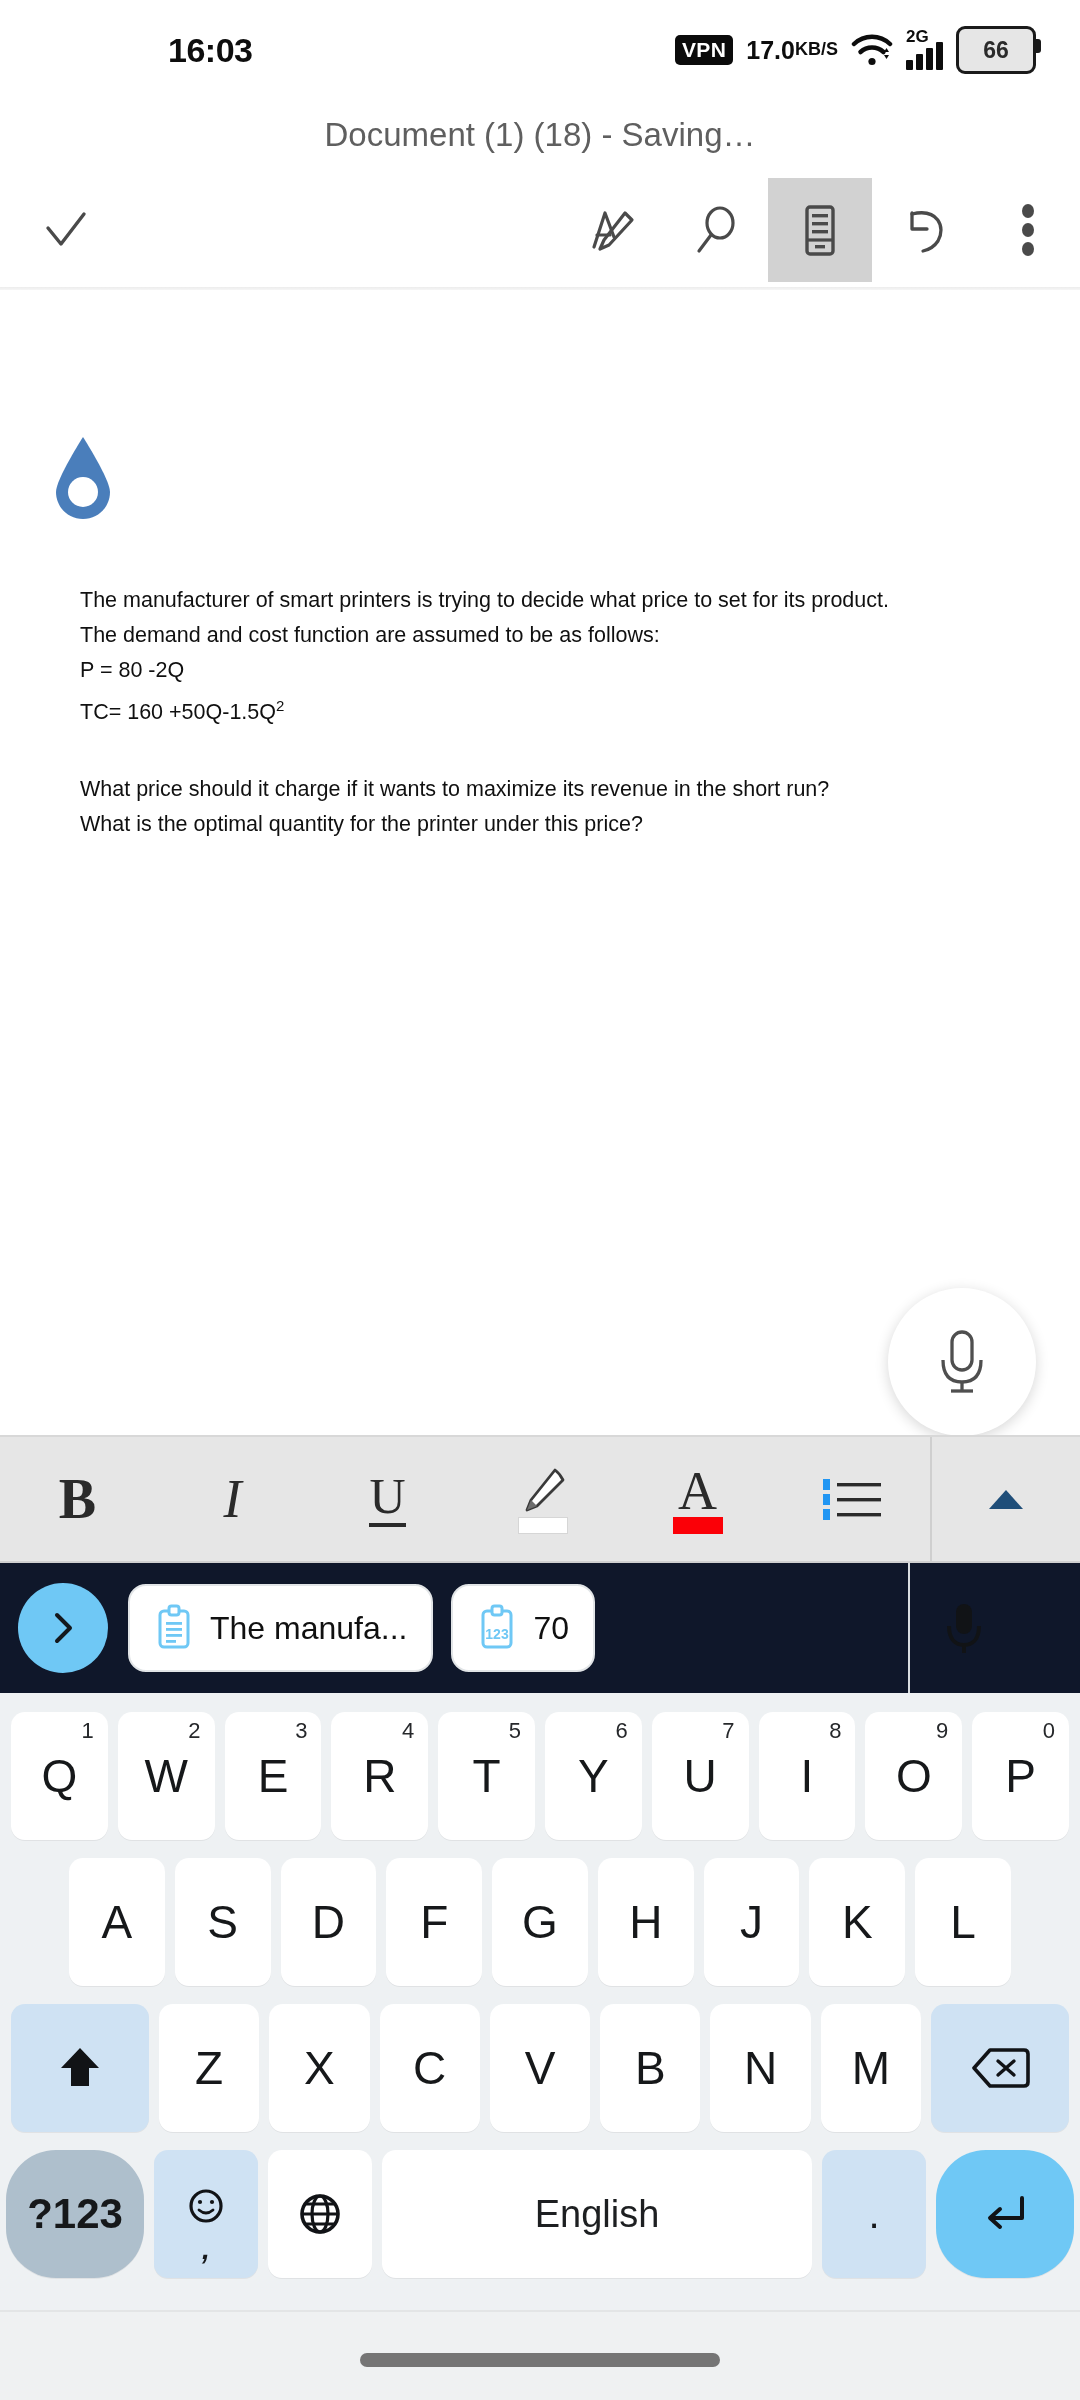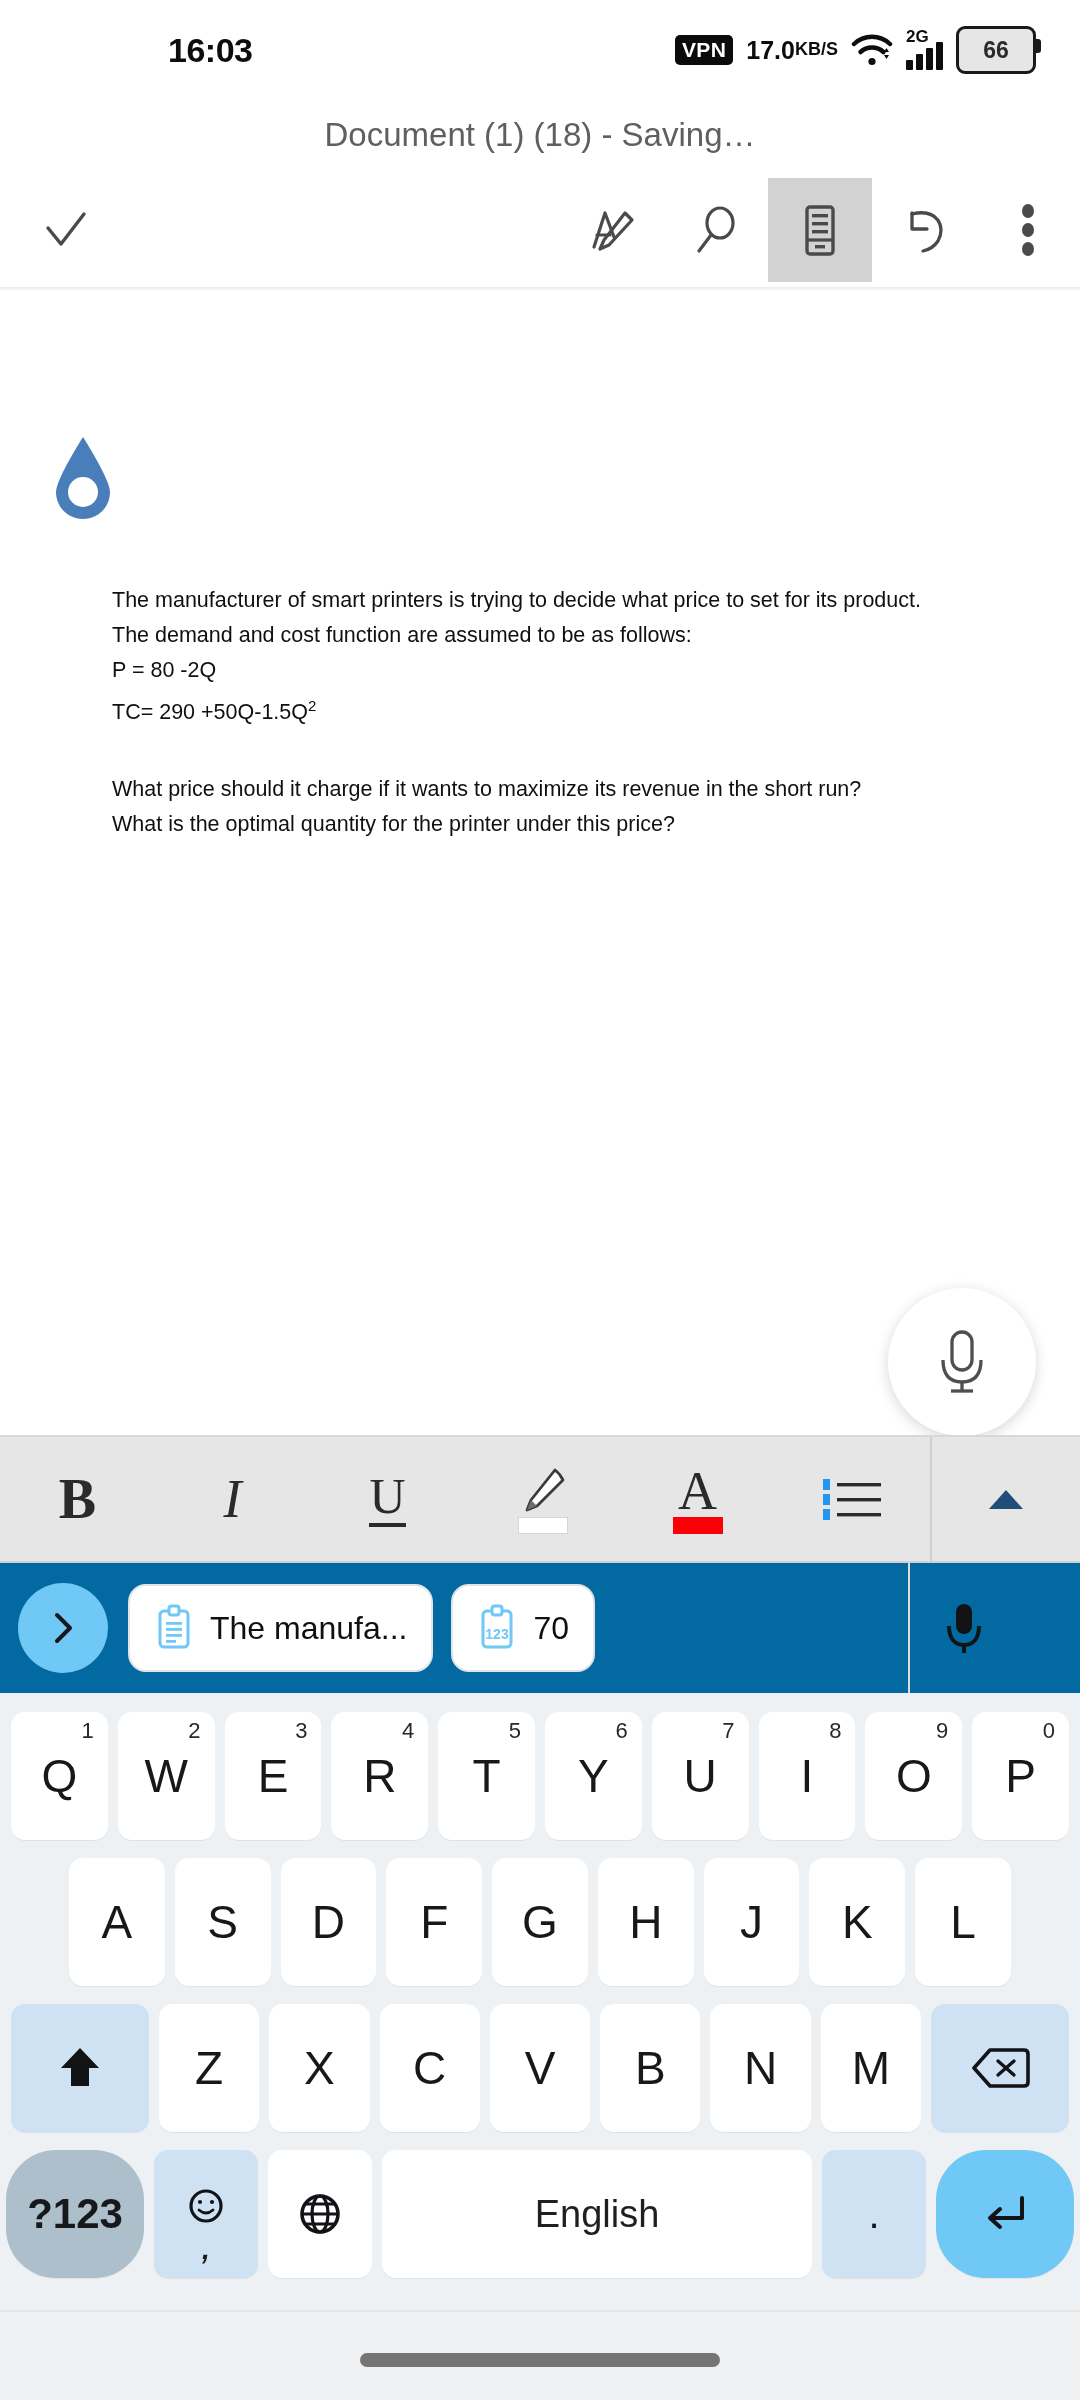--- a/index.html
+++ b/index.html
@@ -75,21 +75,21 @@
   .tb-btn.sel { background:#d2d2d2; }
   .tb-left { margin-left:14px; }
   .tb-right-group { margin-left:auto; display:flex; align-items:center; }
 
   
   .page {
     position:absolute; top:293px; left:0; width:1080px; height:1140px;
     background:#ffffff;
   }
   .logo-drop { position:absolute; left:52px; top:142px; }
-  .doc-body { position:absolute; left:80px; top:290px; width:830px;margin-left:32px; }
+  .doc-body { position:absolute; left:80px; top:290px; width:830px; }
   .doc-p {
     font-size:21.5px; line-height:35px; color:#101010;
     font-family:"Liberation Sans", sans-serif;
   }
   .doc-gap { height:42px; }
   .sup { font-size:15px; vertical-align:super; }
 
   
   .fab {
     position:absolute; left:888px; top:1288px;
@@ -125,21 +125,21 @@
     border-left:2px solid #cfcfcf;
   }
   .tri-up {
     width:0; height:0; border-left:17px solid transparent;
     border-right:17px solid transparent; border-bottom:19px solid #1f4e79;
   }
 
   
   .sugstrip {
     position:absolute; left:0; top:1563px; width:1080px; height:130px;
-    background:#0369a1; display:flex; align-items:center;
+    background:#0f172a; display:flex; align-items:center;
   }
   .sug-arrow {
     width:90px; height:90px; border-radius:50%;
     background:#6fc8f5; margin-left:18px;
     display:flex; align-items:center; justify-content:center;
     flex:none;
   }
   .chips { display:flex; align-items:center; gap:18px; margin-left:20px;
            overflow:hidden; width:780px; }
   .chip {
@@ -284,21 +284,21 @@
     <svg width="62" height="86" viewBox="0 0 62 86">
       <path d="M31 2 C31 2 4 44 4 57 C4 72 16 84 31 84 C46 84 58 72 58 57 C58 44 31 2 31 2 Z" fill="#4a7ebb"></path>
       <circle cx="31" cy="57" r="15" fill="#ffffff"></circle>
     </svg>
   </div>
 
   <div class="doc-body">
     <div class="doc-p">The manufacturer of smart printers is trying to decide what price to set for its product. The demand and cost function are assumed to be as follows:</div>
     <div class="doc-p">P = 80 -2Q</div>
     <div class="doc-p">
-      <span>TC= 290 +50Q-1.5Q</span><span class="sup">2</span>
+      <span>TC= 160 +50Q-1.5Q</span><span class="sup">2</span>
     </div>
     <div class="doc-gap"></div>
     <div class="doc-p">What price should it charge if it wants to maximize its revenue in the short run?</div>
     <div class="doc-p">What is the optimal quantity for the printer under this price?</div>
   </div>
 </div>
 
 <div class="fab">
   <svg width="60" height="72" viewBox="0 0 60 72">
     <rect x="20" y="6" width="20" height="38" rx="10" stroke="#4f4f4f" stroke-width="3.3" fill="none"></rect>

